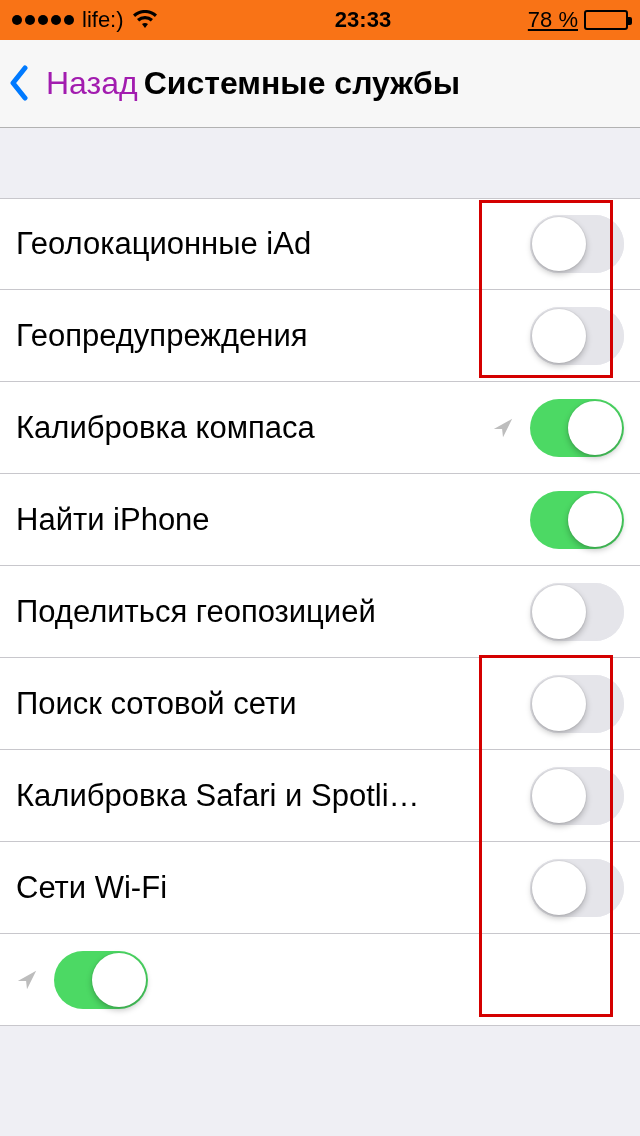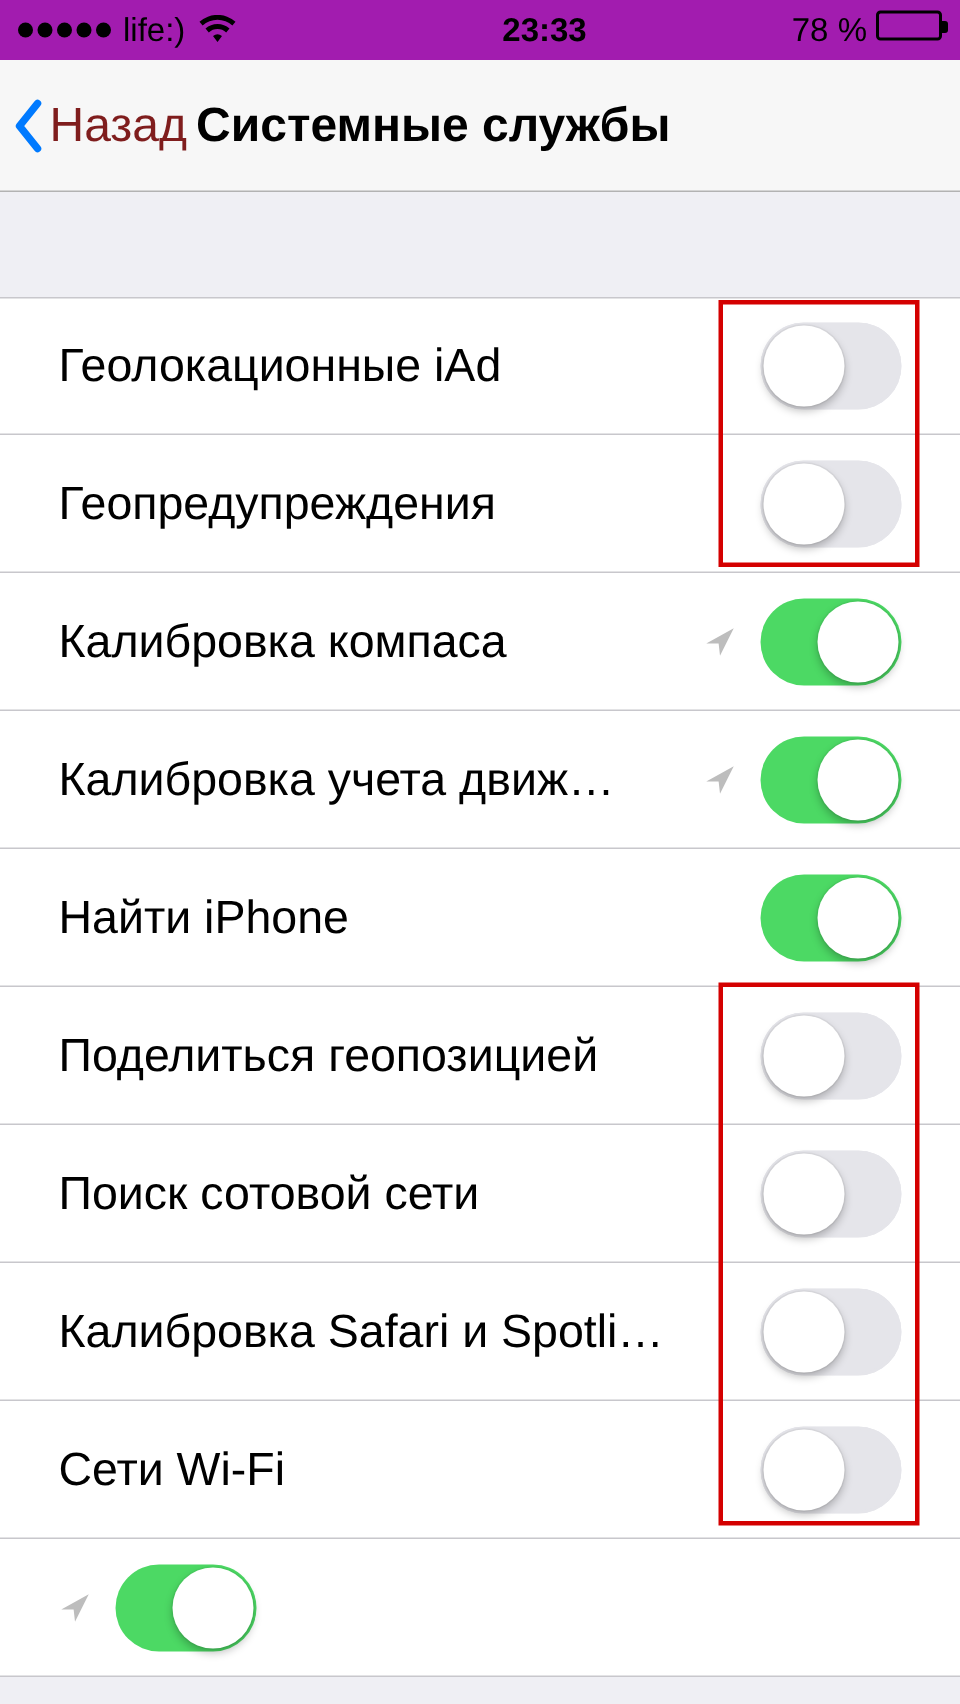--- a/index.html
+++ b/index.html
@@ -6,72 +6,72 @@
   body {
     width: 640px;
     height: 1136px;
     font-family: -apple-system, "Helvetica Neue", Helvetica, Arial, sans-serif;
     background: #efeff4;
     overflow: hidden;
     position: relative;
   }
   .status-bar {
     height: 40px;
-    background: #a21caf;
+    background: #f97316;
     display: flex;
     align-items: center;
     justify-content: space-between;
     padding: 0 12px;
     font-size: 22px;
     font-weight: 600;
   }
   .status-left { display: flex; align-items: center; gap: 8px; }
   .signal-dots { display: flex; gap: 3px; }
   .signal-dots span {
     width: 10px; height: 10px; border-radius: 50%; background: #000;
   }
   .carrier-name { font-size: 22px; font-weight: 400; }
   .status-center { position: absolute; left: 50%; transform: translateX(-50%); font-weight: 600; margin-left: 43px; }
-  .status-right { display: flex; align-items: flex-start; gap: 6px; font-weight: 400; }
+  .status-right { display: flex; align-items: center; gap: 6px; font-weight: 400; text-decoration: underline; }
   .battery {
     width: 44px; height: 20px; border: 2px solid #000; border-radius: 3px;
     position: relative; display: inline-block;
   }
   .battery::after {
     content: ""; position: absolute; right: -6px; top: 5px; width: 4px; height: 8px;
     background: #000; border-radius: 0 2px 2px 0;
   }
   .battery-fill { background: #000; height: 100%; width: 78%; }
 
   .nav-bar {
     height: 88px;
     background: #f7f7f7;
     border-bottom: 1px solid #b2b2b2;
     display: flex;
     align-items: center;
     padding: 0 8px;
     position: relative;
   }
   .back-btn {
-    display: flex; align-items: flex-end; gap: 3px;
-    color: #7f1d1d; font-size: 32px;
+    display: flex; align-items: flex-start; gap: 16px;
+    color: #a21caf; font-size: 32px;
   }
   .back-chevron { width: 22px; height: 36px; }
   .nav-title {
     font-size: 32px; font-weight: 600;
     margin-left: 6px;
     text-align: center;
   }
 
   .gap { height: 70px; }
 
   .list { background: #fff; }
   .row {
     display: flex; align-items: center; justify-content: space-between;
-    padding: 0 39px;
+    padding: 0 16px;
     height: 92px;
     border-bottom: 1px solid #c8c7cc;
     position: relative;
     border-top: 1px solid transparent;
   }
   .row:first-child { border-top: 1px solid #c8c7cc; }
   .row-label {
     font-size: 31px;
     color: #000;
     white-space: nowrap;
@@ -163,78 +163,67 @@
       <div class="row-right">
         <svg class="location-arrow" viewBox="0 0 24 24">
           <path d="M2 13 L22 2 L12 22 L11 13 Z" fill="#bdbdbd"></path>
         </svg>
         <div class="toggle on">
           <div class="knob"></div>
         </div>
       </div>
     </div>
     <div class="row">
-      <div class="row-label">Калибровка учета движ…</div>
+      <div class="row-label">Найти iPhone</div>
+      <div class="row-right">
+        <div class="toggle on">
+          <div class="knob"></div>
+        </div>
+      </div>
+    </div>
+    <div class="row">
+      <div class="row-label">Поделиться геопозицией</div>
+      <div class="row-right">
+        <div class="toggle">
+          <div class="knob"></div>
+        </div>
+      </div>
+    </div>
+    <div class="row">
+      <div class="row-label">Поиск сотовой сети</div>
+      <div class="row-right">
+        <div class="toggle">
+          <div class="knob"></div>
+        </div>
+      </div>
+    </div>
+    <div class="row">
+      <div class="row-label">Калибровка Safari и Spotli…</div>
+      <div class="row-right">
+        <div class="toggle">
+          <div class="knob"></div>
+        </div>
+      </div>
+    </div>
+    <div class="row">
+      <div class="row-label">Сети Wi-Fi</div>
+      <div class="row-right">
+        <div class="toggle">
+          <div class="knob"></div>
+        </div>
+      </div>
+    </div>
+    <div class="row">
       <div class="row-right">
         <svg class="location-arrow" viewBox="0 0 24 24">
           <path d="M2 13 L22 2 L12 22 L11 13 Z" fill="#bdbdbd"></path>
         </svg>
         <div class="toggle on">
           <div class="knob"></div>
         </div>
       </div>
     </div>
-    <div class="row">
-      <div class="row-label">Найти iPhone</div>
-      <div class="row-right">
-        <div class="toggle on">
-          <div class="knob"></div>
-        </div>
-      </div>
-    </div>
-    <div class="row">
-      <div class="row-label">Поделиться геопозицией</div>
-      <div class="row-right">
-        <div class="toggle">
-          <div class="knob"></div>
-        </div>
-      </div>
-    </div>
-    <div class="row">
-      <div class="row-label">Поиск сотовой сети</div>
-      <div class="row-right">
-        <div class="toggle">
-          <div class="knob"></div>
-        </div>
-      </div>
-    </div>
-    <div class="row">
-      <div class="row-label">Калибровка Safari и Spotli…</div>
-      <div class="row-right">
-        <div class="toggle">
-          <div class="knob"></div>
-        </div>
-      </div>
-    </div>
-    <div class="row">
-      <div class="row-label">Сети Wi-Fi</div>
-      <div class="row-right">
-        <div class="toggle">
-          <div class="knob"></div>
-        </div>
-      </div>
-    </div>
-    <div class="row">
-      <div class="row-right">
-        <svg class="location-arrow" viewBox="0 0 24 24">
-          <path d="M2 13 L22 2 L12 22 L11 13 Z" fill="#bdbdbd"></path>
-        </svg>
-        <div class="toggle on">
-          <div class="knob"></div>
-        </div>
-      </div>
-    </div>
   </div>
 
 <div id="highlights">
     <div class="highlight-box" style="top: 200px; left: 479px; width: 134px; height: 178px;"></div>
     <div class="highlight-box" style="top: 655px; left: 479px; width: 134px; height: 362px;"></div>
   </div>
 
 </body></html>

